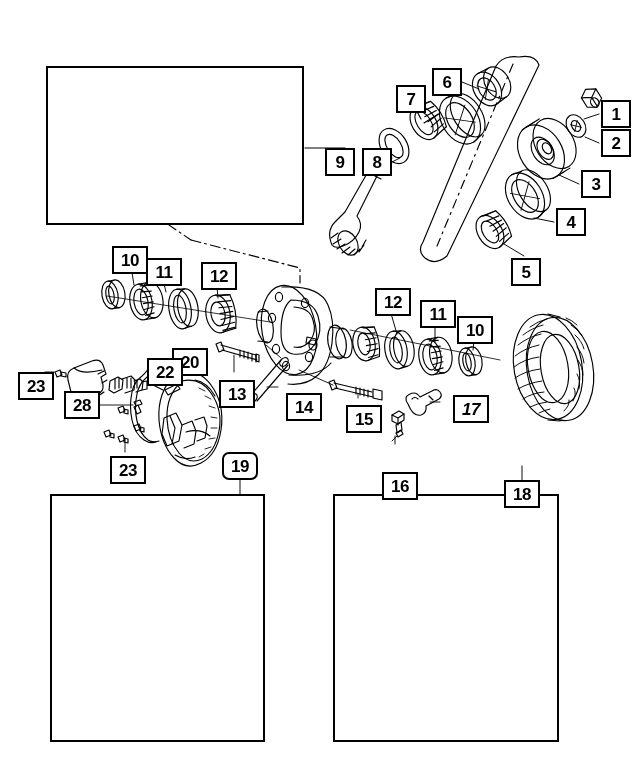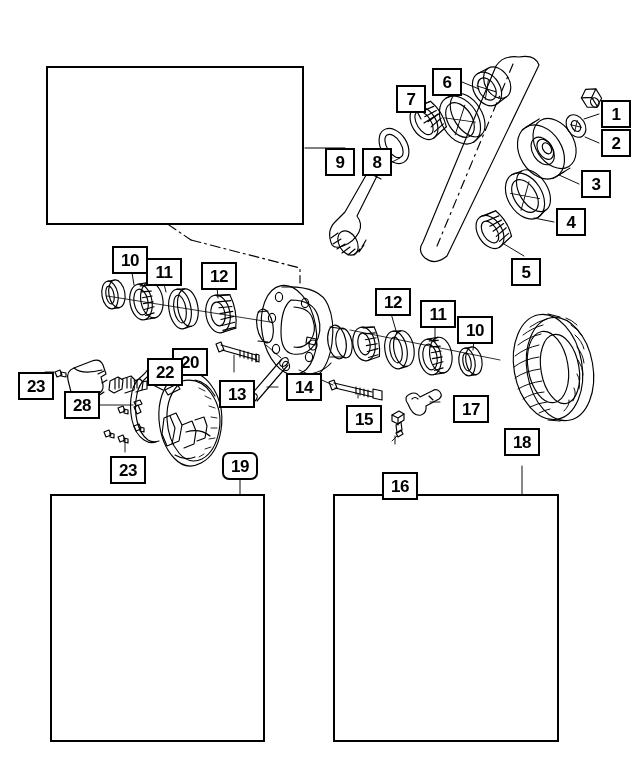--- a/index.html
+++ b/index.html
@@ -607,33 +607,33 @@
     </div>
   <div class="callout cw3" style="left:146px;top:258px;">
       <span>11</span>
     </div>
   <div class="callout cw3" style="left:201px;top:262px;">
       <span>12</span>
     </div>
   <div class="callout cw3" style="left:219px;top:380px;text-align:center;">
       <span>13</span>
     </div>
-  <div class="callout cw3" style="left:286px;top:373px;">
+  <div class="callout cw3" style="left:286px;top:393px;">
       <span>14</span>
     </div>
   <div class="callout cw3" style="left:346px;top:405px;">
       <span>15</span>
     </div>
   <div class="callout cw3" style="left:382px;top:472px;">
       <span>16</span>
     </div>
-  <div class="callout cw3" style="left:453px;top:395px;">
+  <div class="callout cw3" style="left:453px;top:395px;font-style:italic;">
       <span>17</span>
     </div>
-  <div class="callout cw3" style="left:504px;top:428px;">
+  <div class="callout cw3" style="left:504px;top:480px;">
       <span>18</span>
     </div>
   <div class="callout cw3" style="left:222px;top:452px;border-radius:7px;">
       <span>19</span>
     </div>
   <div class="callout cw3" style="left:172px;top:348px;justify-content:center;">
       <span>20</span>
     </div>
   <div class="callout cw3" style="left:64px;top:391px;">
       <span>28</span>

